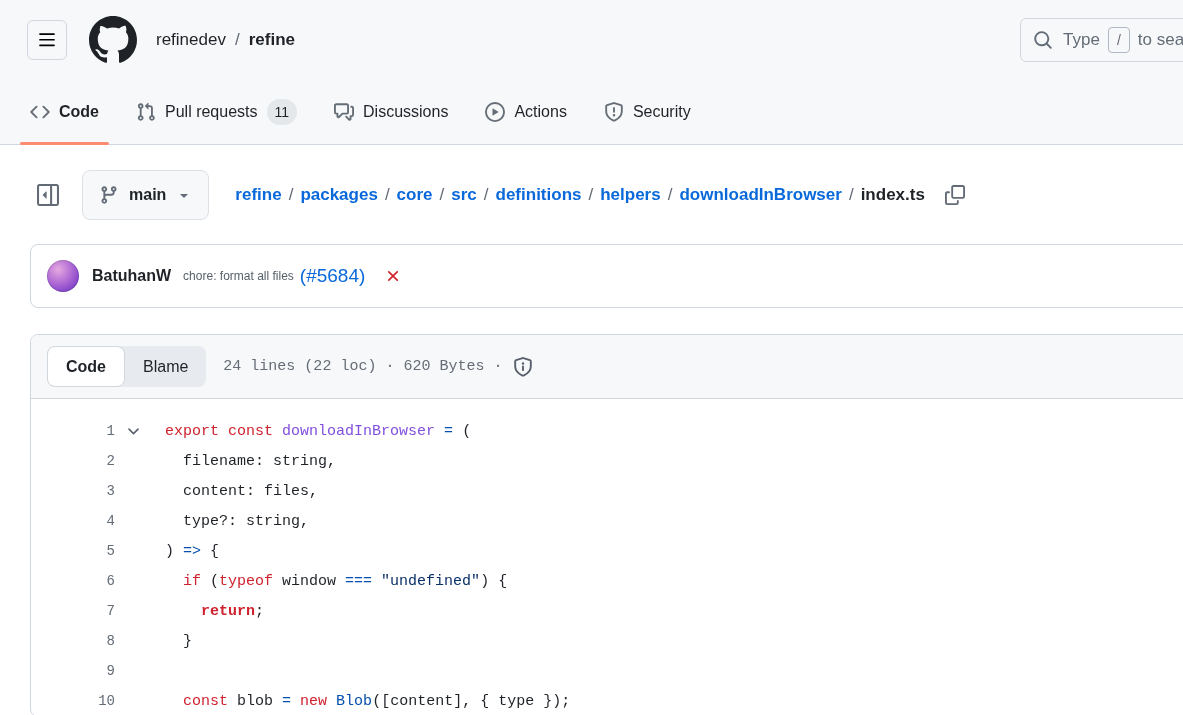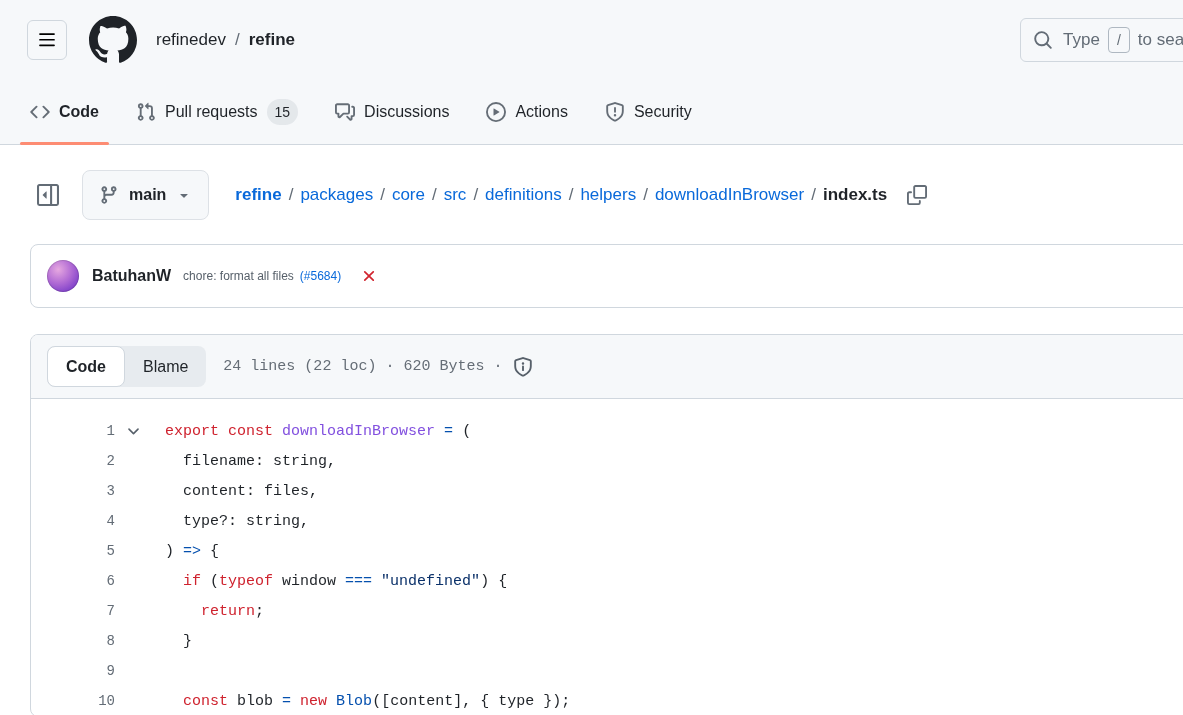--- a/index.html
+++ b/index.html
@@ -41,37 +41,37 @@
   
   .file-nav { display:flex; align-items:center; margin:25px 0 0 30px; height:50px; }
   .collapse-btn { width:36px; height:36px; border:none; background:transparent; color:#636c76;
     display:flex; align-items:center; justify-content:center; border-radius:6px; cursor:pointer; }
   .branch-btn { margin-left:16px; height:50px; padding:0 16px; display:flex; align-items:center;
     gap:10px; background:#f6f8fa; border:1px solid #dde1e6; border-radius:8px; cursor:pointer;justify-content:center; }
   .branch-btn .branch-name { font-size:16px; font-weight:600; color:#1f2328; }
   .branch-btn .oct { color:#636c76; }
   .breadcrumb { margin-left:26px; font-size:17px; display:flex; align-items:center;
     white-space:nowrap; }
-  .breadcrumb a { color:#0969da; text-decoration:none; cursor:pointer; }
+  .breadcrumb a { color:#0969da; text-decoration:none; cursor:pointer;font-weight:bold; }
   .breadcrumb .bc-sep { color:#636c76; padding:0 7px; }
   .breadcrumb .bc-root { font-weight:600; }
   .breadcrumb .bc-current { color:#1f2328; font-weight:600; }
   .copy-path-btn { border:none; background:transparent; color:#636c76; margin-left:16px;
     cursor:pointer; padding:4px; }
 
   
   .commit-box { margin:24px 0 0 30px; width:1200px; height:64px; border:1px solid #d0d7de;
     border-radius:8px; display:flex; align-items:center; padding:0 16px; background:#fff; }
   .avatar { width:32px; height:32px; border-radius:50%; flex:none; cursor:pointer;
     background:radial-gradient(circle at 35% 30%, #e6a8e0 0%, #b06ad4 45%, #7d3fc9 80%);
     box-shadow:inset 0 0 0 1px rgba(31,35,40,.15); }
   .commit-author { margin-left:13px; font-size:16px; font-weight:700; color:#1f2328;
     text-decoration:none; cursor:pointer; }
   .commit-msg { margin-left:12px; font-size:12px; color:#57606a; text-decoration:none; cursor:pointer; }
-  .commit-pr { margin-left:6px; font-size:12px; color:#0969da; text-decoration:none; cursor:pointer; }
+  .commit-pr { margin-left:6px; font-size:19px; color:#0969da; text-decoration:none; cursor:pointer; }
   .check-x { margin-left:19px; color:#d1242f; background:none; border:none; cursor:pointer; }
 
   
   .code-box { margin:26px 0 0 30px; width:1200px; border:1px solid #d0d7de; border-radius:8px;
     overflow:hidden; background:#fff; }
   .code-head { background:#f6f8fa; border-bottom:1px solid #d0d7de; height:64px;
     display:flex; align-items:center; padding:0 16px; }
   .seg-control { background:rgba(175,184,193,.2); border-radius:8px; display:flex; }
   .seg-btn { font-size:16px; padding:0 18px; height:41px; display:flex; align-items:center;
     border:none; background:transparent; color:#1f2328; cursor:pointer; border-radius:8px; }
@@ -133,21 +133,21 @@
       </span>
     <span>Code</span>
   </a>
   <a class="repo-tab">
     <span class="tab-icon">
         <svg width="20" height="20" viewBox="0 0 16 16" fill="currentColor">
           <path d="M1.5 3.25a2.25 2.25 0 1 1 3 2.122v5.256a2.251 2.251 0 1 1-1.5 0V5.372A2.25 2.25 0 0 1 1.5 3.25Zm5.677-.177L9.573.677A.25.25 0 0 1 10 .854V2.5h1A2.5 2.5 0 0 1 13.5 5v5.628a2.251 2.251 0 1 1-1.5 0V5a1 1 0 0 0-1-1h-1v1.646a.25.25 0 0 1-.427.177L7.177 3.427a.25.25 0 0 1 0-.354ZM3.75 2.5a.75.75 0 1 0 0 1.5.75.75 0 0 0 0-1.5Zm0 9.5a.75.75 0 1 0 0 1.5.75.75 0 0 0 0-1.5Zm8.25.75a.75.75 0 1 0 1.5 0 .75.75 0 0 0-1.5 0Z"></path>
         </svg>
       </span>
     <span>Pull requests</span>
-    <span class="counter">15</span>
+    <span class="counter">11</span>
   </a>
   <a class="repo-tab">
     <span class="tab-icon">
         <svg width="20" height="20" viewBox="0 0 16 16" fill="currentColor">
           <path d="M1.75 1h8.5c.966 0 1.75.784 1.75 1.75v5.5A1.75 1.75 0 0 1 10.25 10H7.061l-2.574 2.573A1.458 1.458 0 0 1 2 11.543V10h-.25A1.75 1.75 0 0 1 0 8.25v-5.5C0 1.784.784 1 1.75 1ZM1.5 2.75v5.5c0 .138.112.25.25.25h1a.75.75 0 0 1 .75.75v2.19l2.72-2.72a.749.749 0 0 1 .53-.22h3.5a.25.25 0 0 0 .25-.25v-5.5a.25.25 0 0 0-.25-.25h-8.5a.25.25 0 0 0-.25.25Zm13 2a.25.25 0 0 0-.25-.25h-.5a.75.75 0 0 1 0-1.5h.5c.966 0 1.75.784 1.75 1.75v5.5A1.75 1.75 0 0 1 14.25 12H14v1.543a1.458 1.458 0 0 1-2.487 1.03L9.22 12.28a.749.749 0 0 1 .326-1.275.749.749 0 0 1 .734.215l2.22 2.22v-2.19a.75.75 0 0 1 .75-.75h1a.25.25 0 0 0 .25-.25Z"></path>
         </svg>
       </span>
     <span>Discussions</span>
   </a>
   <a class="repo-tab">
@@ -281,21 +281,21 @@
         <div class="code-text"><span style="color: rgb(31, 35, 40);">) </span><span style="color: rgb(5, 80, 174);">=&gt;</span><span style="color: rgb(31, 35, 40);"> {</span></div>
       </div>
       <div class="code-line">
         <div class="ln">6</div>
         <div class="collapse-slot"></div>
         <div class="code-text"><span style="color: rgb(31, 35, 40);">  </span><span style="color: rgb(207, 34, 46);">if</span><span style="color: rgb(31, 35, 40);"> (</span><span style="color: rgb(207, 34, 46);">typeof</span><span style="color: rgb(31, 35, 40);"> window </span><span style="color: rgb(5, 80, 174);">===</span><span style="color: rgb(31, 35, 40);"> </span><span style="color: rgb(10, 48, 105);">"undefined"</span><span style="color: rgb(31, 35, 40);">) {</span></div>
       </div>
       <div class="code-line">
         <div class="ln">7</div>
         <div class="collapse-slot"></div>
-        <div class="code-text"><span style="color: rgb(31, 35, 40);">    </span><span style="color: rgb(207, 34, 46);">return</span><span style="color: rgb(31, 35, 40);">;</span></div>
+        <div class="code-text"><span style="color: rgb(31, 35, 40);">    </span><span style="color: rgb(207, 34, 46); font-weight: bold;">return</span><span style="color: rgb(31, 35, 40);">;</span></div>
       </div>
       <div class="code-line">
         <div class="ln">8</div>
         <div class="collapse-slot"></div>
         <div class="code-text"><span style="color: rgb(31, 35, 40);">  }</span></div>
       </div>
       <div class="code-line">
         <div class="ln">9</div>
         <div class="collapse-slot"></div>
         <div class="code-text"></div>

